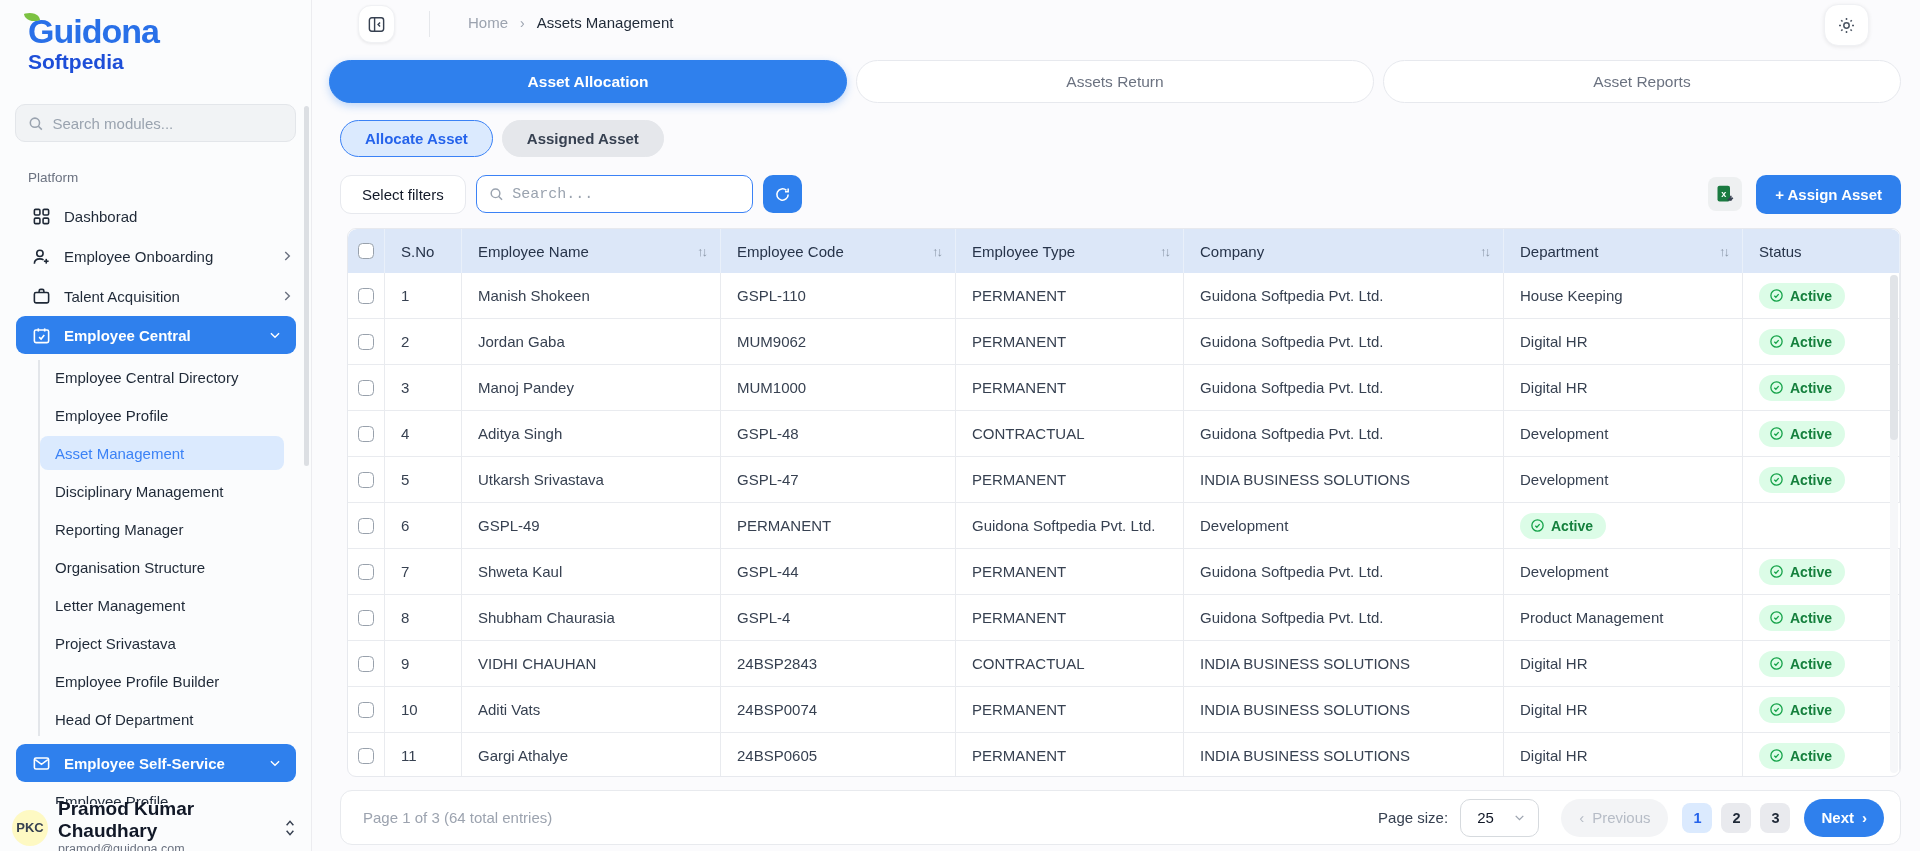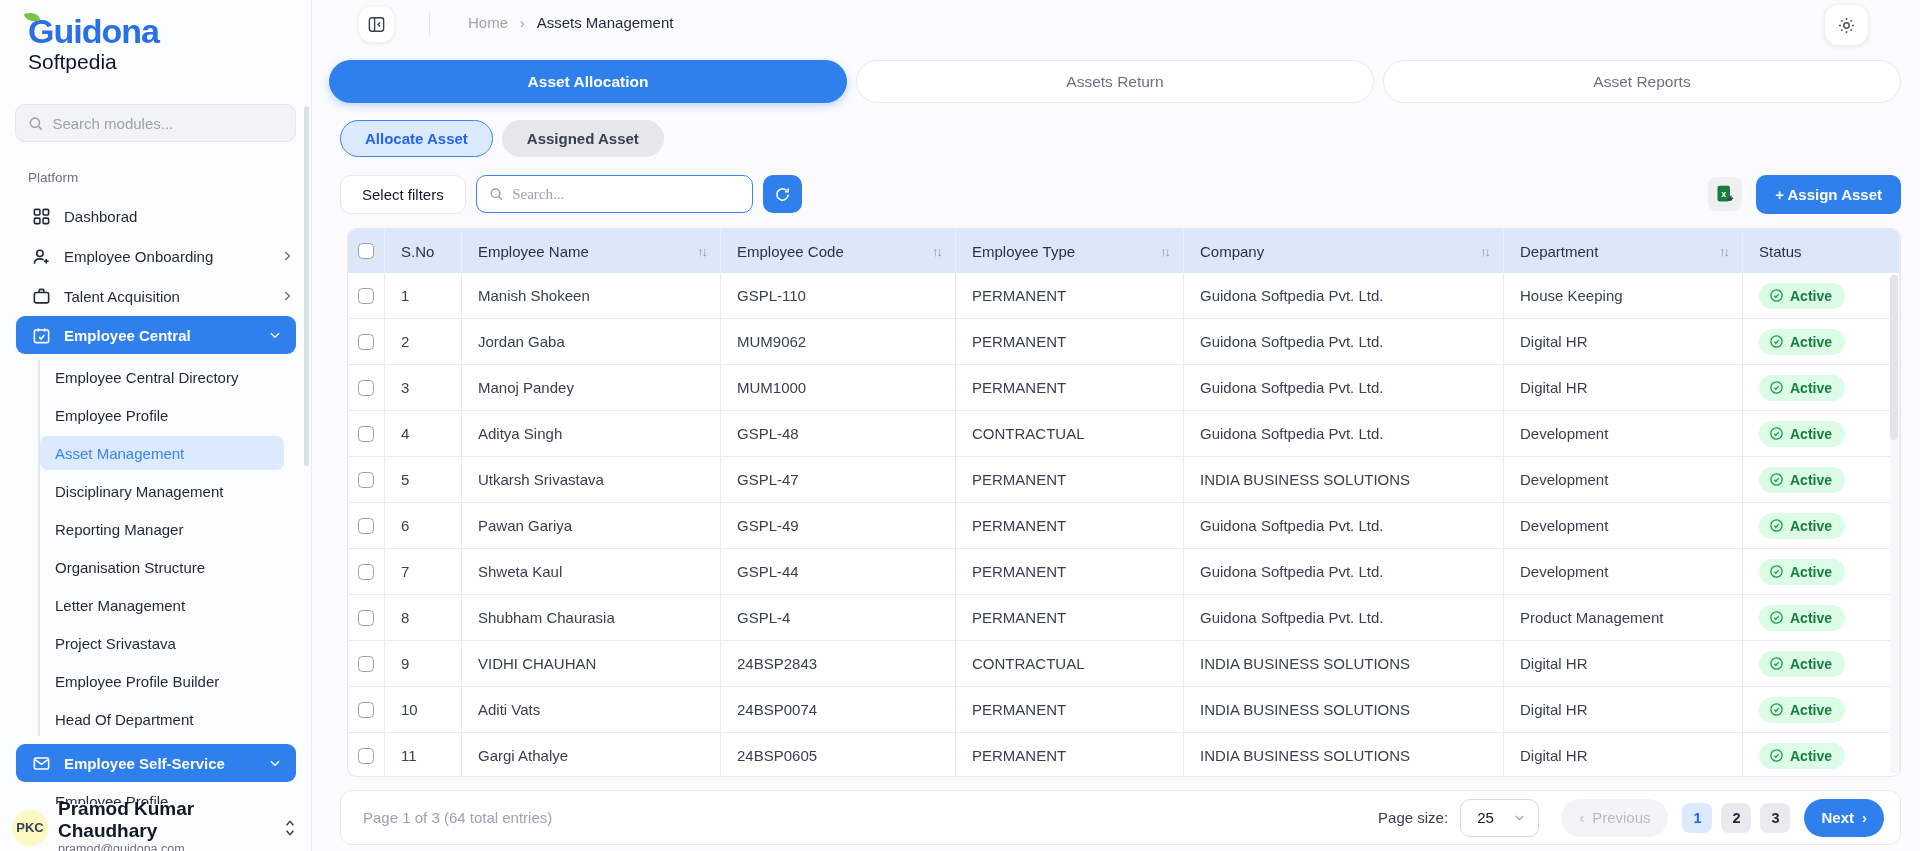--- a/index.html
+++ b/index.html
@@ -5,21 +5,21 @@
   * { margin:0; padding:0; box-sizing:border-box; }
   html,body { width:1920px; height:851px; overflow:hidden; }
   body { font-family:"Liberation Sans", sans-serif; background:#fbfbfd; color:#1f2937; }
   .app { display:flex; width:1920px; height:851px; }
 
   
   .sidebar { position:relative; width:312px; height:851px; background:#fbfcfd; border-right:1px solid #ececf0; flex:0 0 312px; }
   .logo { position:absolute; top:14px; left:28px; line-height:1; }
   .logo .l1 { font-size:34px; font-weight:800; color:#2970e8; letter-spacing:-1px; position:relative; }
   .logo .l1 .leaf { position:absolute; left:-3px; top:-2px; width:14px; height:10px; background:#7cc242; border-radius:0 90% 0 90%; transform:rotate(-15deg); }
-  .logo .l2 { font-size:21px; font-weight:400; color:#0f172a; letter-spacing:0; margin-top:3px; }
+  .logo .l2 { font-size:21px; font-weight:700; color:#1d4ed8; letter-spacing:0; margin-top:3px; }
   .side-search { position:absolute; top:104px; left:15px; width:281px; height:38px; background:#f1f3f5; border:1px solid #e3e6ea; border-radius:10px; display:flex; align-items:center; padding:0 12px; gap:9px; }
   .side-search input { border:none; outline:none; background:transparent; font-size:15px; color:#374151; width:100%; font-family:inherit; }
   .side-search input::placeholder { color:#9aa3af; }
   .platform-label { position:absolute; top:170px; left:28px; font-size:13.5px; color:#6b7280; }
   .nav { position:absolute; top:196px; left:0; width:312px; }
   .nav-item { height:40px; display:flex; align-items:center; gap:13px; padding:0 18px 0 32px; font-size:15px; font-weight:500; color:#1f2937; cursor:pointer; }
   .nav-item .grow { flex:1; }
   .nav-item.active-pill { margin:0 16px 0 16px; padding:0 14px 0 16px; height:38px; background:#2f80ed; border-radius:9px; color:#fff; font-weight:600; }
   .nav-item svg { flex:0 0 auto; }
   .submenu { position:relative; margin-top:4px; }
@@ -50,21 +50,21 @@
   .tab.active { background:#2f80ed; border-color:#2f80ed; color:#fff; font-weight:600; box-shadow:0 3px 8px rgba(47,128,237,.3); }
 
   .subtabs { position:absolute; top:120px; left:28px; display:flex; gap:9px; }
   .subtab { height:37px; padding:0 24px; border-radius:19px; display:flex; align-items:center; font-size:15px; font-weight:600; cursor:pointer; }
   .subtab.active { background:#dbeafe; border:1.5px solid #3b82f6; color:#2563eb; }
   .subtab.inactive { background:#e5e7eb; border:1.5px solid #e5e7eb; color:#374151; }
 
   .toolbar { position:absolute; top:174px; left:28px; right:19px; height:40px; display:flex; align-items:center; }
   .filters-btn { height:39px; padding:0 21px; background:#fff; border:1px solid #e7e9ee; border-radius:11px; font-size:15px; font-weight:500; color:#111827; display:flex; align-items:center; cursor:pointer; }
   .search-pill { margin-left:10px; width:277px; height:38px; border:1.5px solid #3b82f6; border-radius:10px; background:#fff; display:flex; align-items:center; padding:0 12px; gap:9px; }
-  .search-pill input { border:none; outline:none; font-size:15px; color:#374151; width:100%; background:transparent; font-family:Liberation Serif, serif; }
+  .search-pill input { border:none; outline:none; font-size:15px; color:#374151; width:100%; background:transparent; font-family:Liberation Mono, monospace; }
   .search-pill input::placeholder { color:#9aa3af; }
   .refresh-btn { margin-left:10px; width:39px; height:38px; background:#2f80ed; border-radius:10px; display:flex; align-items:center; justify-content:center; cursor:pointer; border:none; }
   .toolbar .spacer { flex:1; }
   .excel-btn { width:34px; height:34px; background:#eef0f1; border-radius:8px; display:flex; align-items:center; justify-content:center; cursor:pointer; }
   .assign-btn { margin-left:14px; height:39px; padding:0 19px; background:#2f80ed; border:none; border-radius:10px; color:#fff; font-size:15px; font-weight:600; display:flex; align-items:center; cursor:pointer; font-family:inherit; }
 
   
   .tablewrap { position:absolute; top:228px; left:35px; right:19px; height:549px; background:#fff; border:1px solid #e7e9ee; border-radius:9px; overflow:hidden; }
   .trow { display:grid; grid-template-columns:37px 77px 259px 235px 228px 320px 239px 1fr; }
   .thead { background:#dce7f8; height:44px; border-radius:9px 9px 0 0; }
@@ -396,21 +396,20 @@
                 </svg>
                 <span>Active</span>
               </span>
             </div>
           </div>
           <div class="trow">
             <div class="td cb">
               <span class="checkbox"></span>
             </div>
             <div class="td">6</div>
-            <div class="td">Pawan Gariya</div>
             <div class="td">GSPL-49</div>
             <div class="td">PERMANENT</div>
             <div class="td">Guidona Softpedia Pvt. Ltd.</div>
             <div class="td">Development</div>
             <div class="td">
               <span class="badge">
                 <svg width="15" height="15" viewBox="0 0 24 24" fill="none" stroke="#16a34a" stroke-width="2.1">
                   <circle cx="12" cy="12" r="9"></circle>
                   <polyline points="8.5 12.3 11 14.8 15.5 9.8"></polyline>
                 </svg>

